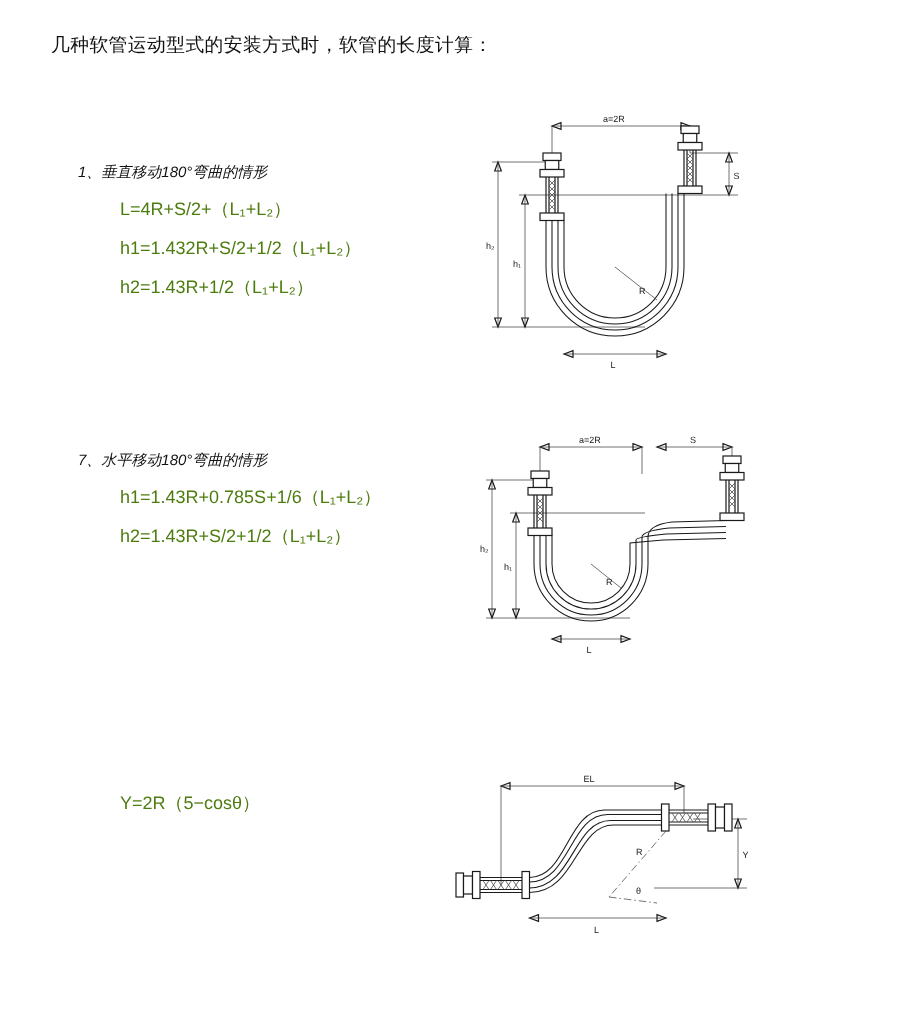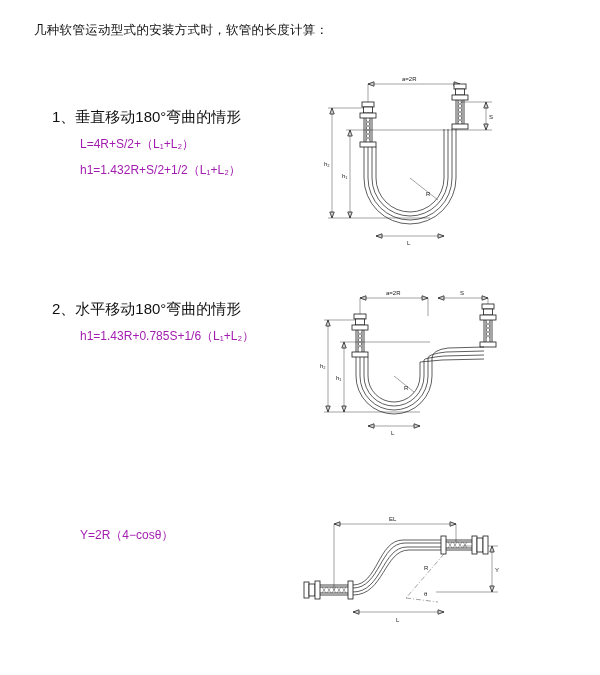--- a/index.html
+++ b/index.html
@@ -37,28 +37,29 @@
   .sec1 { top: 108px; }
   .sec2 { top: 300px; }
   .sec3 { top: 527px; }
 
   .text-col {
     position: absolute;
     left: 52px;
     width: 260px;
   }
   .sec-title {
-    font-size: 15px;
+    font-size: 10px;
     color: #111;
     white-space: nowrap;
     margin-bottom: 9px;
+    font-style: italic;
   }
   .formula {
     font-size: 12px;
-    color: #a21caf;
+    color: #4d7c0f;
     white-space: nowrap;
     margin: 0 0 9px 28px;
   }
 
   .fig {
     position: absolute;
   }
   .fig1 { left: 310px; top: -40px; }
   .fig2 { left: 310px; top: -20px; }
   .fig3 { left: 296px; top: -25px; }
@@ -76,20 +77,21 @@
 
 <div class="page">
 
   <div class="intro">几种软管运动型式的安装方式时，软管的长度计算：</div>
 
   <div class="section sec1">
     <div class="text-col">
       <div class="sec-title">1、垂直移动180°弯曲的情形</div>
       <div class="formula">L=4R+S/2+（L₁+L₂）</div>
       <div class="formula">h1=1.432R+S/2+1/2（L₁+L₂）</div>
+      <div class="formula">h2=1.43R+1/2（L₁+L₂）</div>
     </div>
 
     <div class="fig fig1">
       <svg width="200" height="190" viewBox="0 0 200 190">
 
         <line class="thin" x1="58" y1="16" x2="150" y2="16"></line>
         <path class="ln" d="M58,16 l6,-2.2 v4.4 z" fill="#1a1a1a"></path>
         <path class="ln" d="M150,16 l-6,-2.2 v4.4 z" fill="#1a1a1a"></path>
         <text class="dimtxt" x="92" y="13">a=2R</text>
         <line class="thin" x1="58" y1="16" x2="58" y2="40"></line>
@@ -169,22 +171,23 @@
         <line class="thin" x1="66" y1="168" x2="134" y2="168"></line>
         <path class="ln" d="M66,168 l6,-2.2 v4.4 z" fill="#1a1a1a"></path>
         <path class="ln" d="M134,168 l-6,-2.2 v4.4 z" fill="#1a1a1a"></path>
         <text class="dimtxt" x="97" y="177">L</text>
       </svg>
     </div>
   </div>
 
   <div class="section sec2">
     <div class="text-col">
-      <div class="sec-title">2、水平移动180°弯曲的情形</div>
+      <div class="sec-title">7、水平移动180°弯曲的情形</div>
       <div class="formula">h1=1.43R+0.785S+1/6（L₁+L₂）</div>
+      <div class="formula">h2=1.43R+S/2+1/2（L₁+L₂）</div>
     </div>
 
     <div class="fig fig2">
       <svg width="210" height="160" viewBox="0 0 210 160">
 
         <line class="thin" x1="50" y1="18" x2="118" y2="18"></line>
         <path class="ln" d="M50,18 l6,-2.2 v4.4 z" fill="#1a1a1a"></path>
         <path class="ln" d="M118,18 l-6,-2.2 v4.4 z" fill="#1a1a1a"></path>
         <text class="dimtxt" x="76" y="15">a=2R</text>
         <line class="thin" x1="128" y1="18" x2="178" y2="18"></line>
@@ -257,21 +260,21 @@
         <line class="thin" x1="58" y1="146" x2="110" y2="146"></line>
         <path class="ln" d="M58,146 l6,-2.2 v4.4 z" fill="#1a1a1a"></path>
         <path class="ln" d="M110,146 l-6,-2.2 v4.4 z" fill="#1a1a1a"></path>
         <text class="dimtxt" x="81" y="155">L</text>
       </svg>
     </div>
   </div>
 
   <div class="section sec3">
     <div class="text-col">
-      <div class="formula">Y=2R（4−cosθ）</div>
+      <div class="formula">Y=2R（5−cosθ）</div>
     </div>
 
     <div class="fig fig3">
       <svg width="230" height="140" viewBox="0 0 230 140">
 
         <line class="thin" x1="38" y1="22" x2="160" y2="22"></line>
         <path class="ln" d="M38,22 l6,-2.2 v4.4 z" fill="#1a1a1a"></path>
         <path class="ln" d="M160,22 l-6,-2.2 v4.4 z" fill="#1a1a1a"></path>
         <text class="dimtxt" x="93" y="19">EL</text>
         <line class="thin" x1="38" y1="22" x2="38" y2="88"></line>

